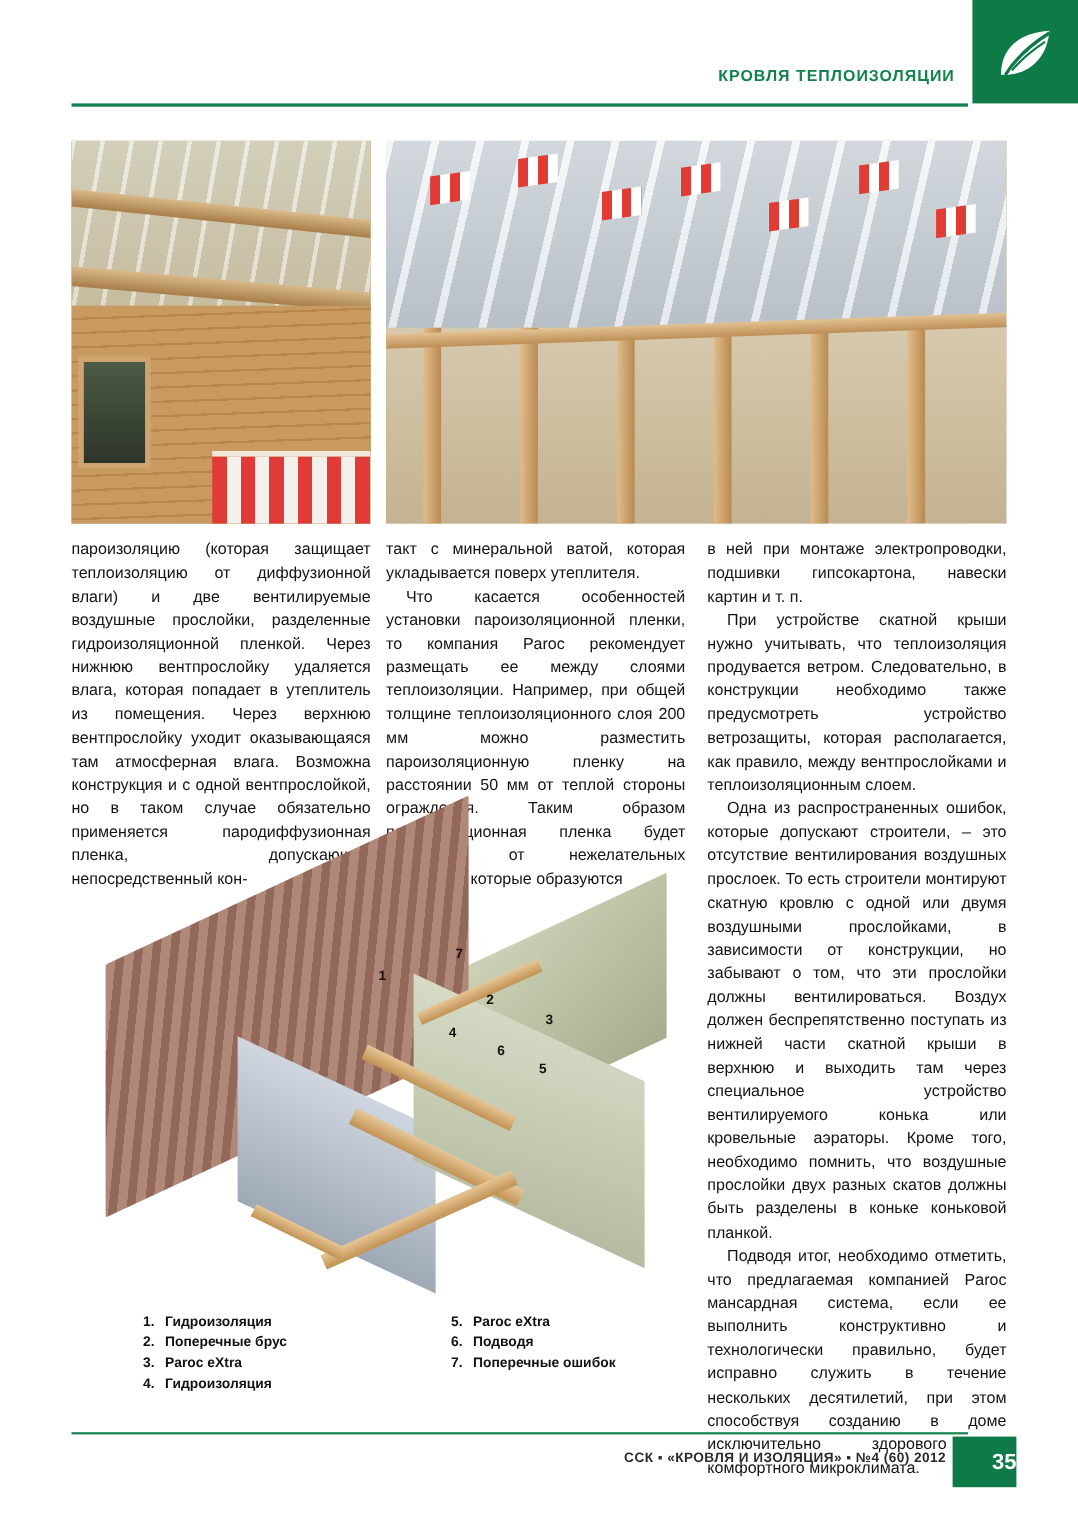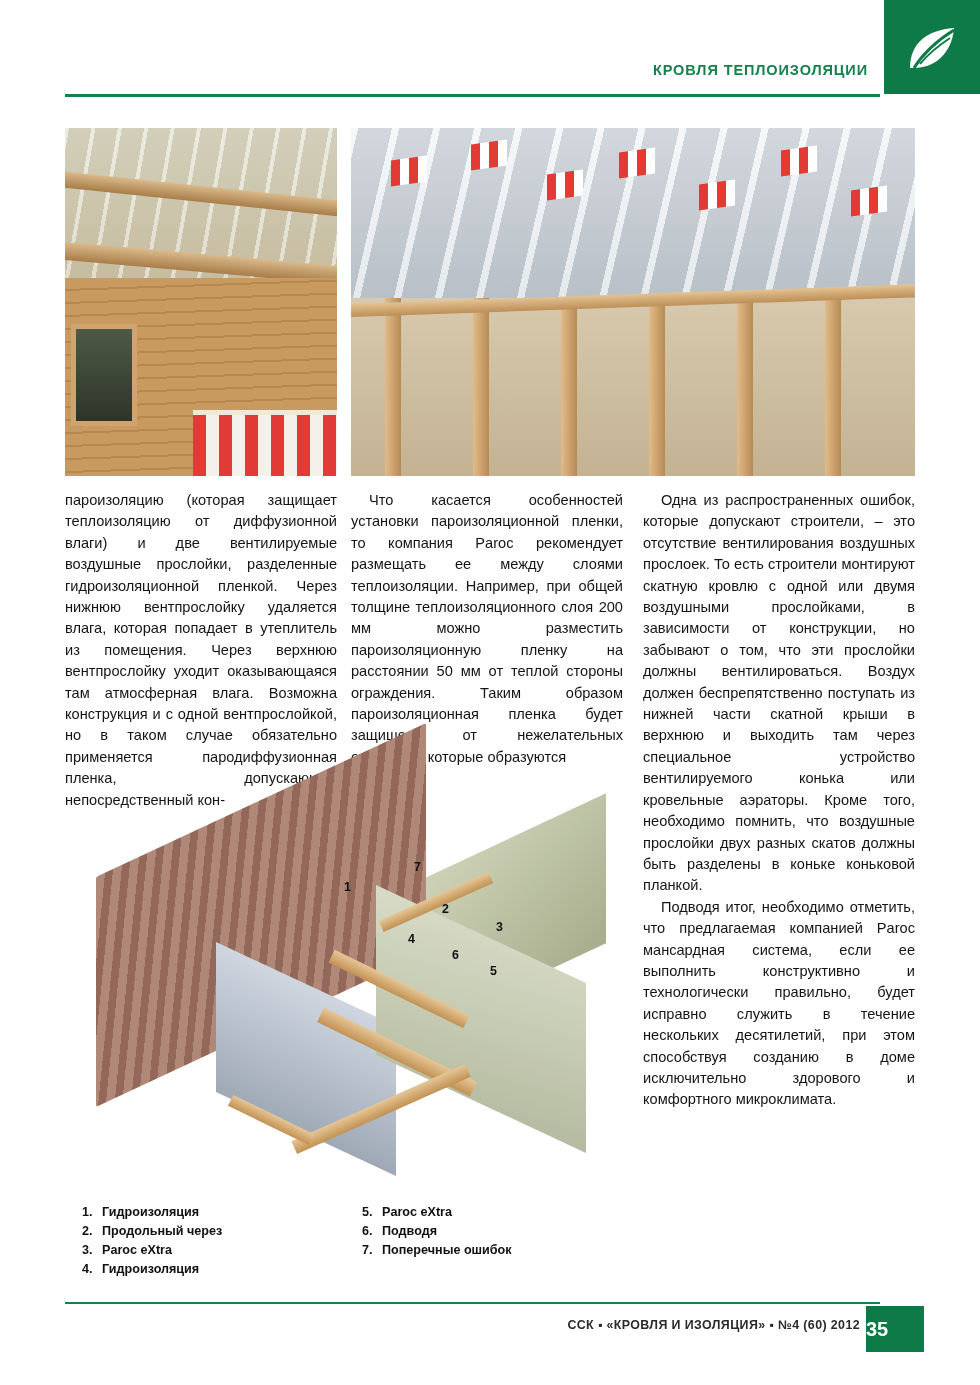--- a/index.html
+++ b/index.html
@@ -190,21 +190,21 @@
   .legend {
     position: absolute;
     left: 82px;
     top: 1192px;
     width: 540px;
     font-size: 12.6px;
     font-weight: bold;
     line-height: 19px;
     color: #111;
   }
-  .legend-col { position: absolute; top: 11px; }
+  .legend-col { position: absolute; top: 0; margin-left: 48px; }
   .legend-col.a { left: 0; }
   .legend-col.b { left: 280px; }
   .legend-item { white-space: nowrap; }
   .legend-item .n { display: inline-block; width: 20px; }
 
   
   .footer-rule {
     position: absolute;
     left: 65px; top: 1302px;
     width: 815px; height: 2px;
@@ -227,21 +227,21 @@
     height: 46px;
     background: #0d7a47;
   }
   .page-num {
     position: absolute;
     right: 56px;
     top: 1306px;
     width: 58px;
     height: 46px;
     line-height: 46px;
-    text-align: left;
+    text-align: right;
     color: #ffffff;
     font-size: 20px;
     font-weight: bold;
   }
 </style>
 </head>
 <body>
 
 <div class="header-bar">
   <div class="logo-box">
@@ -281,24 +281,27 @@
   <div class="pr-stud" style="left:386px;"></div>
   <div class="pr-stud" style="left:474px;"></div>
   <div class="pr-rafter" style="left:0;top:176px;width:564px;transform:rotate(-2deg);"></div>
 </div>
 
 <div class="col col-1">
   <p class="first">пароизоляцию (которая защищает теплоизоляцию от диффузионной влаги) и две вентилируемые воздушные прослойки, разделенные гидроизоляционной пленкой. Через нижнюю вентпрослойку удаляется влага, которая попадает в утеплитель из помещения. Через верхнюю вентпрослойку уходит оказывающаяся там атмосферная влага. Возможна конструкция и с одной вентпрослойкой, но в таком случае обязательно применяется пародиффузионная пленка, допускающая непосредственный кон-</p>
 </div>
 
 <div class="col col-2">
+  <p class="first">такт с минеральной ватой, которая укладывается поверх утеплителя.</p>
   <p>Что касается особенностей установки пароизоляционной пленки, то компания Paroc рекомендует размещать ее между слоями теплоизоляции. Например, при общей толщине теплоизоляционного слоя 200 мм можно разместить пароизоляционную пленку на расстоянии 50  мм от теплой стороны ограждения. Таким образом пароизоляционная пленка будет защищена от нежелательных отверстий, которые образуются</p>
 </div>
 
 <div class="col col-3">
+  <p class="first">в ней при монтаже электропроводки, подшивки гипсокартона, навески картин и т. п.</p>
+  <p>При устройстве скатной крыши нужно учитывать, что теплоизоляция продувается ветром. Следовательно, в конструкции необходимо также предусмотреть устройство ветрозащиты, которая располагается, как правило, между вентпрослойками и теплоизоляционным слоем.</p>
   <p>Одна из распространенных ошибок, которые допускают строители, – это отсутствие вентилирования воздушных прослоек. То есть строители монтируют скатную кровлю с одной или двумя воздушными прослойками, в зависимости от конструкции, но забывают о том, что эти прослойки должны вентилироваться. Воздух должен беспрепятственно поступать из нижней части скатной крыши в верхнюю и выходить там через специальное устройство вентилируемого конька или кровельные аэраторы. Кроме того, необходимо помнить, что воздушные прослойки двух разных скатов должны быть разделены в коньке коньковой планкой.</p>
   <p>Подводя итог, необходимо отметить, что предлагаемая компанией Paroc мансардная система, если ее выполнить конструктивно и технологически правильно, будет исправно служить в течение нескольких десятилетий, при этом способствуя созданию в доме исключительно здорового и комфортного микроклимата.</p>
 </div>
 
 <div class="figure">
   <div class="fig-canvas">
     <div class="fig-insul"></div>
     <div class="fig-roof"></div>
     <div class="fig-left-wall"></div>
     <div class="fig-wall"></div>
@@ -317,21 +320,21 @@
     <div class="fig-num" style="left:338px;top:76px;">7</div>
   </div>
 </div>
 
 <div class="legend">
   <div class="legend-col a">
     <div class="legend-item">
       <span class="n">1.</span><span>Гидроизоляция</span>
     </div>
     <div class="legend-item">
-      <span class="n">2.</span><span>Продольный через</span>
+      <span class="n">2.</span><span>Поперечные брус</span>
     </div>
     <div class="legend-item">
       <span class="n">3.</span><span>Paroc eXtra</span>
     </div>
     <div class="legend-item">
       <span class="n">4.</span><span>Гидроизоляция</span>
     </div>
   </div>
   <div class="legend-col b">
     <div class="legend-item">

